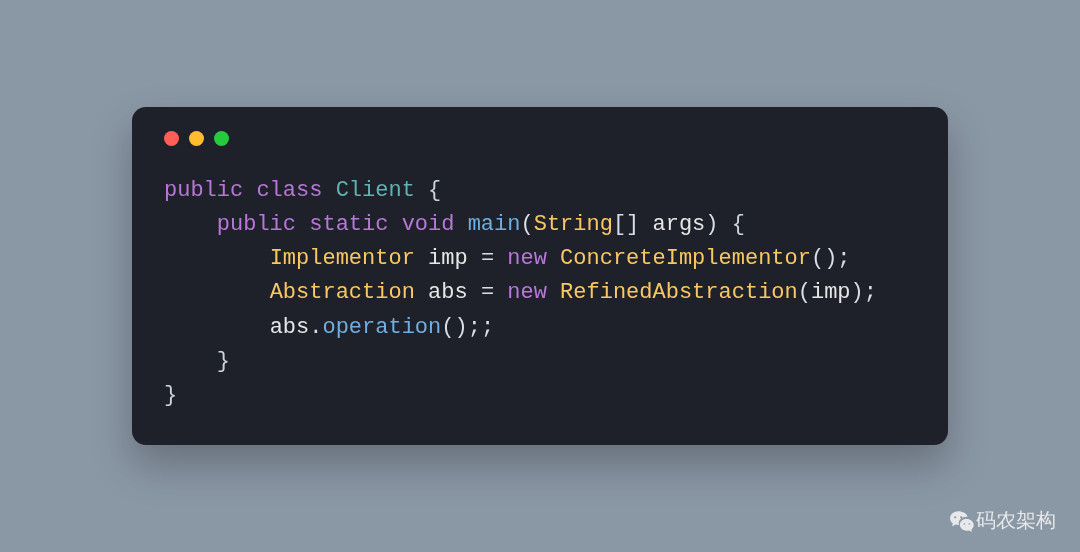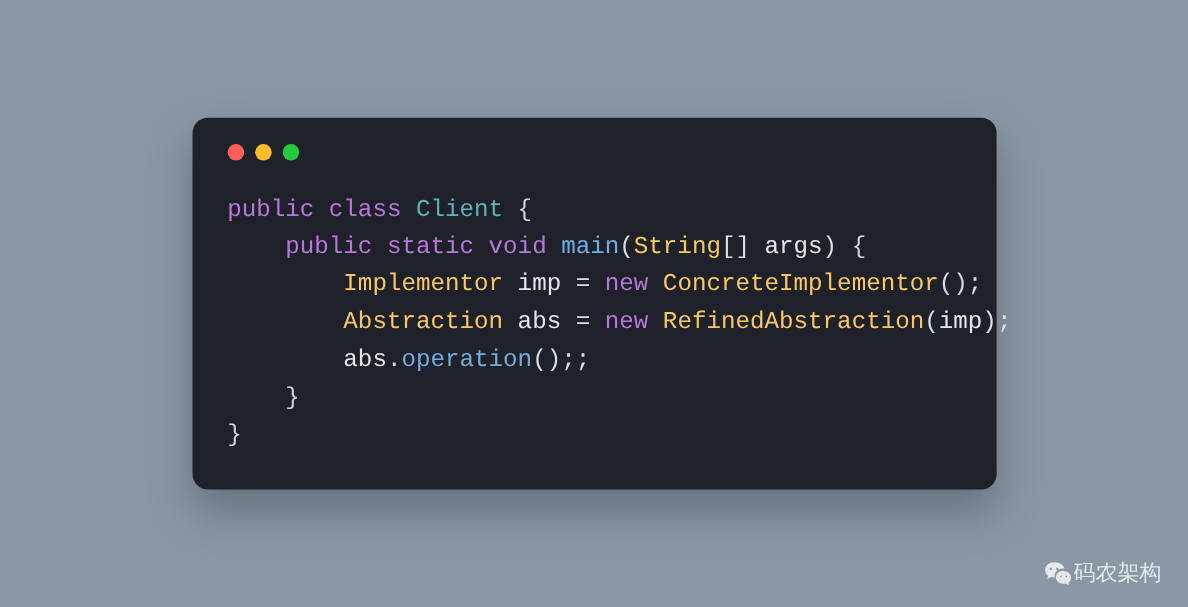--- a/index.html
+++ b/index.html
@@ -11,21 +11,21 @@
       width: 1080px;
       height: 552px;
       background: #8a97a5;
       display: flex;
       align-items: center;
       justify-content: center;
       position: relative;
       font-family: "SF Mono", Monaco, Menlo, Consolas, "Courier New", monospace;
     }
     .code-window {
-      width: 731px;
+      width: 816px;
       background: #1e2129;
       border-radius: 14px;
       box-shadow: 0 20px 40px rgba(0,0,0,0.25);
       padding: 24px 32px 32px 32px;
     }
     .traffic-lights {
       display: flex;
       gap: 10px;
       margin-bottom: 28px;
     }

